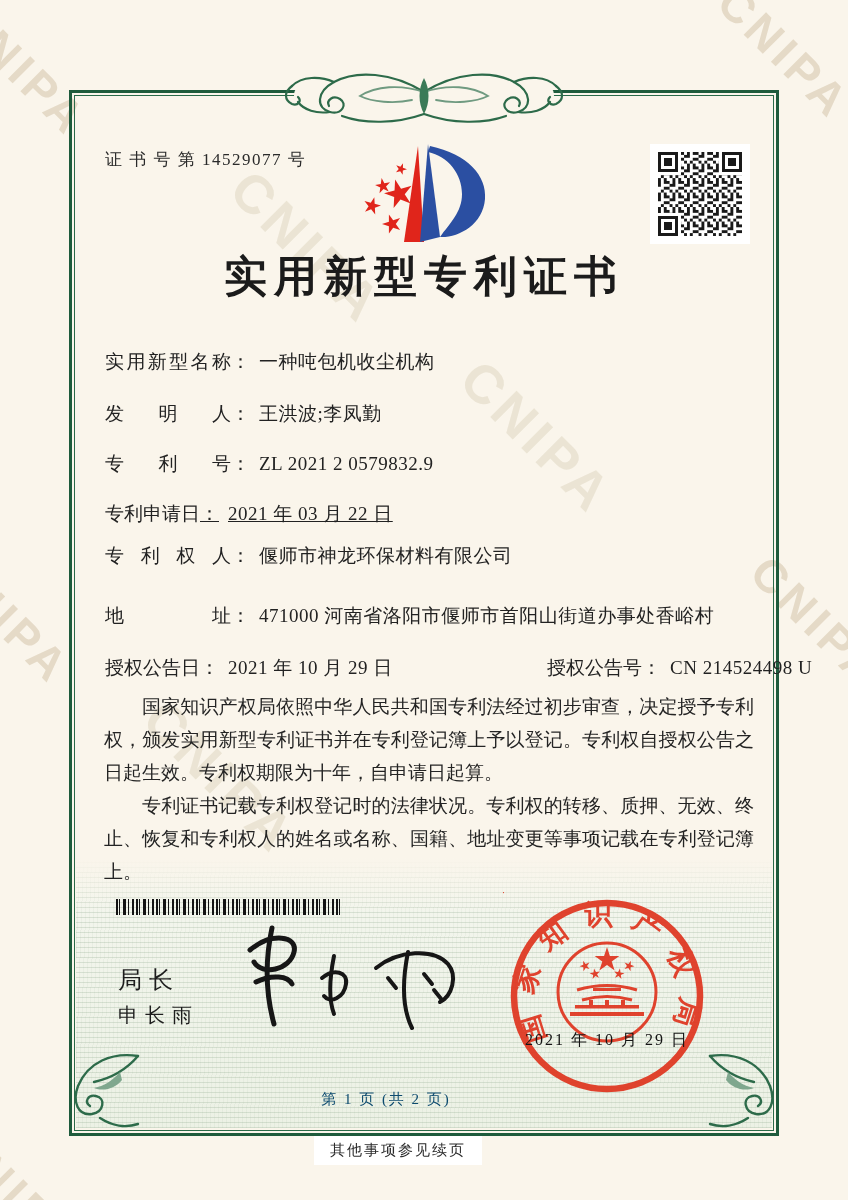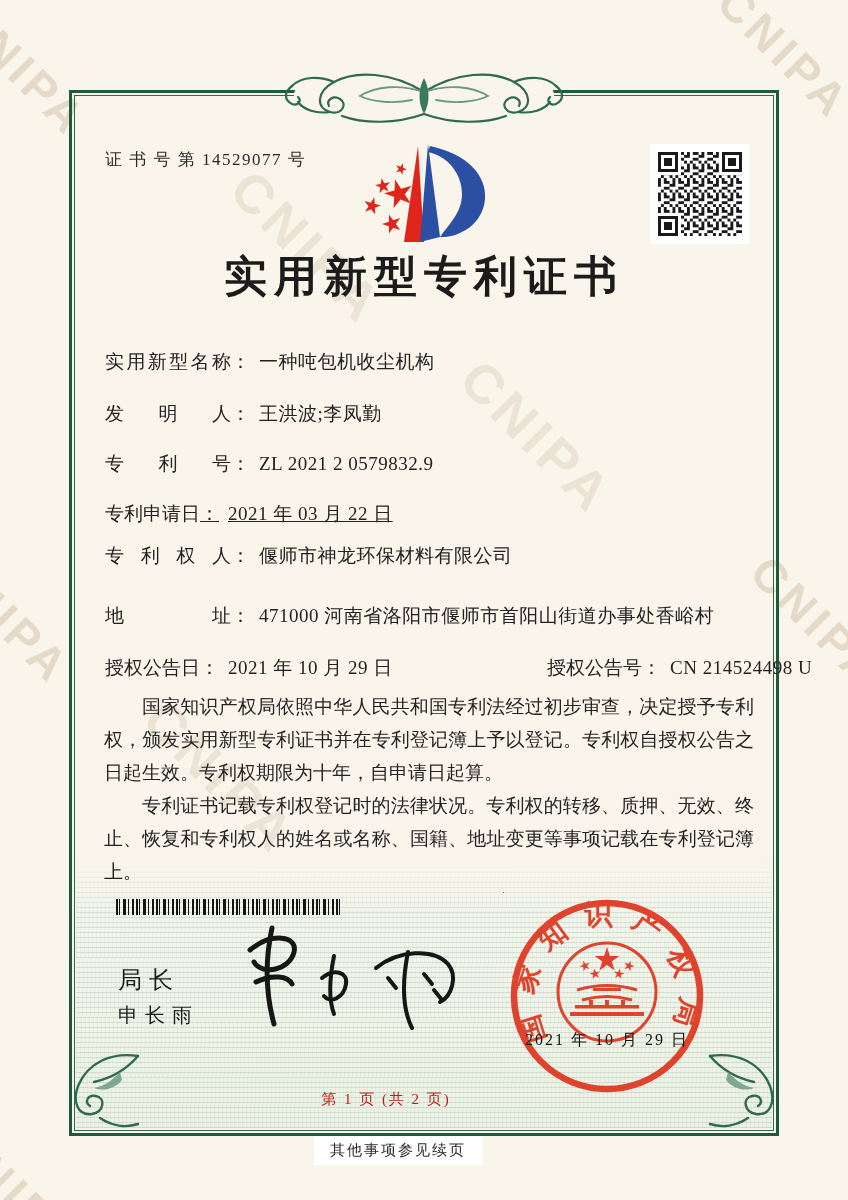--- a/index.html
+++ b/index.html
@@ -61,21 +61,21 @@
       #141414 12px 13px, rgba(0,0,0,0) 13px 16px,
       #141414 16px 18px, rgba(0,0,0,0) 18px 20px);
   }
   .director-title{position:absolute; left:118px; top:964px; font-size:24px; letter-spacing:7px; color:#1d1d1d;}
   .director-name{position:absolute; left:118px; top:1002px; font-size:20px; letter-spacing:7px; color:#1d1d1d;}
   .signature{position:absolute; left:238px; top:916px;}
   .seal{position:absolute; left:503px; top:892px; opacity:0.93;}
   .seal-date{position:absolute; left:502px; top:1030px; width:210px; text-align:center;
              font-size:16px; letter-spacing:2px; color:#141414;}
   .page-indicator{position:absolute; left:0; top:1090px; width:772px; text-align:center;
-             font-size:15px; letter-spacing:2px; color:#b91c1c;}
+             font-size:15px; letter-spacing:2px; color:#0c4a6e;}
   .continuation{position:absolute; left:398px; top:1136px; transform:translateX(-50%);
              background:#ffffff; padding:5px 16px; font-size:15px; letter-spacing:2px; color:#2a2a2a;
              white-space:nowrap;}
 </style>
 </head>
 <body>
 
 <div id="page">
 
   <div class="band"></div>

